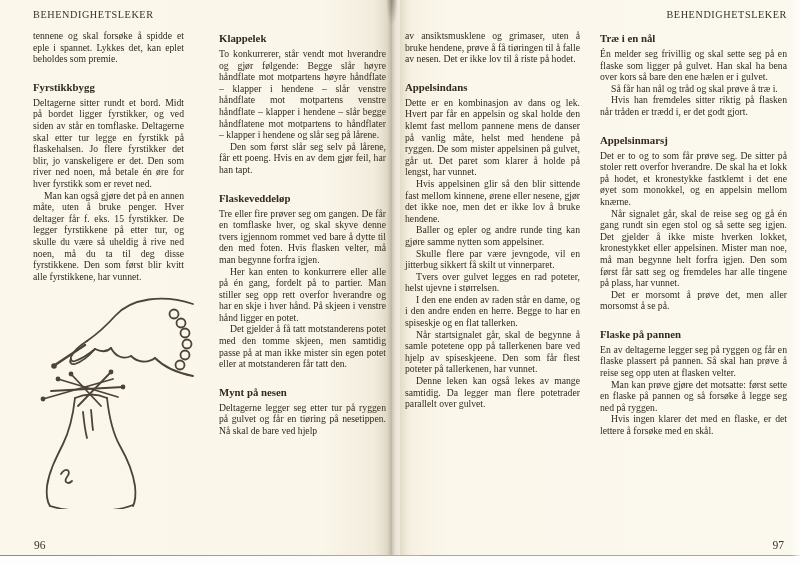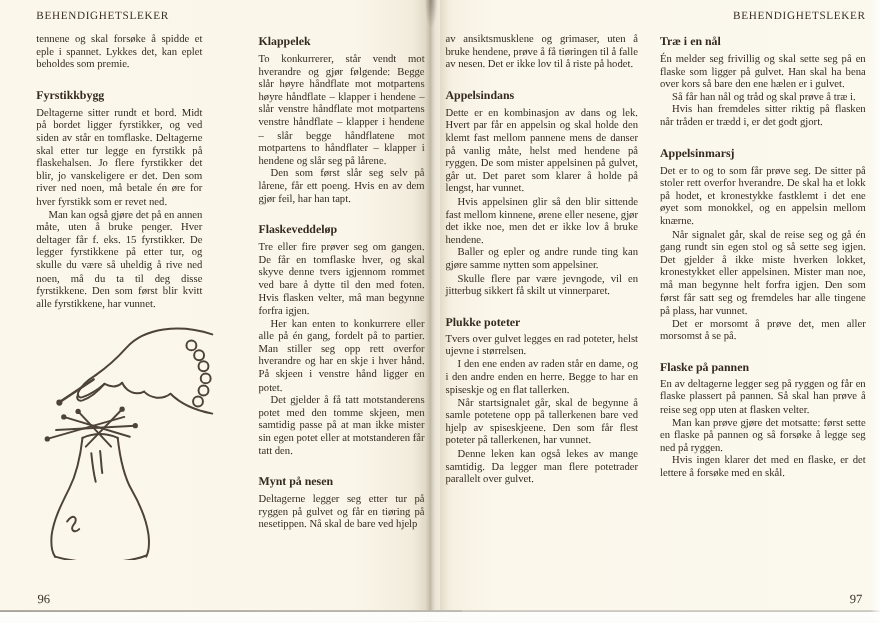--- a/index.html
+++ b/index.html
@@ -18,21 +18,21 @@
   .running-header{
     height:14px;font-size:10.2px;letter-spacing:.6px;line-height:14px;
     color:#3a3025;white-space:nowrap;
   }
   .running-header.align-right{text-align:right;}
   .cols{display:flex;margin-top:8px;}
   .page-left .cols{gap:35px;}
   .page-right .cols{gap:20px;}
   .col{font-size:9.7px;line-height:11.6px;}
   .page-left .col1{width:151px;flex:0 0 auto;}
-  .page-left .col2{flex:1 1 auto;margin-left:16px;}
+  .page-left .col2{flex:1 1 auto;}
   .page-right .col1{width:175px;flex:0 0 auto;}
   .page-right .col2{flex:1 1 auto;}
   .heading{font-weight:bold;font-size:10.8px;line-height:12px;margin:16px 0 4px 0;}
   .heading:first-child{margin-top:2px;}
   .para{text-align:justify;margin:0;}
   .para + .para{text-indent:11px;}
   .illustration{margin:12px 0 0 -10px;width:172px;}
   .illustration svg{display:block;}
   .page-number{
     position:absolute;bottom:14px;font-size:11.5px;color:#3a3025;text-align:right;
@@ -150,21 +150,20 @@
     <div class="running-header align-right">BEHENDIGHETSLEKER</div>
     <div class="cols">
       <div class="col col1">
         <div>
             <div class="para">av ansiktsmusklene og grimaser, uten å bruke hendene, prøve å få tiøringen til å falle av nesen. Det er ikke lov til å riste på hodet.</div>
             <div class="heading">Appelsindans</div>
             <div class="para">Dette er en kombinasjon av dans og lek. Hvert par får en appelsin og skal holde den klemt fast mellom pannene mens de danser på vanlig måte, helst med hendene på ryggen. De som mister appelsinen på gulvet, går ut. Det paret som klarer å holde på lengst, har vunnet.</div>
             <div class="para">Hvis appelsinen glir så den blir sittende fast mellom kinnene, ørene eller nesene, gjør det ikke noe, men det er ikke lov å bruke hendene.</div>
             <div class="para">Baller og epler og andre runde ting kan gjøre samme nytten som appelsiner.</div>
             <div class="para">Skulle flere par være jevngode, vil en jitterbug sikkert få skilt ut vinnerparet.</div>
-            <div class="heading">Plukke poteter</div>
             <div class="para">Tvers over gulvet legges en rad poteter, helst ujevne i størrelsen.</div>
             <div class="para">I den ene enden av raden står en dame, og i den andre enden en herre. Begge to har en spiseskje og en flat tallerken.</div>
             <div class="para">Når startsignalet går, skal de begynne å samle potetene opp på tallerkenen bare ved hjelp av spiseskjeene. Den som får flest poteter på tallerkenen, har vunnet.</div>
             <div class="para">Denne leken kan også lekes av mange samtidig. Da legger man flere potetrader parallelt over gulvet.</div>
           </div>
       </div>
       <div class="col col2">
         <div>
             <div class="heading">Træ i en nål</div>
             <div class="para">Én melder seg frivillig og skal sette seg på en flaske som ligger på gulvet. Han skal ha bena over kors så bare den ene hælen er i gulvet.</div>

